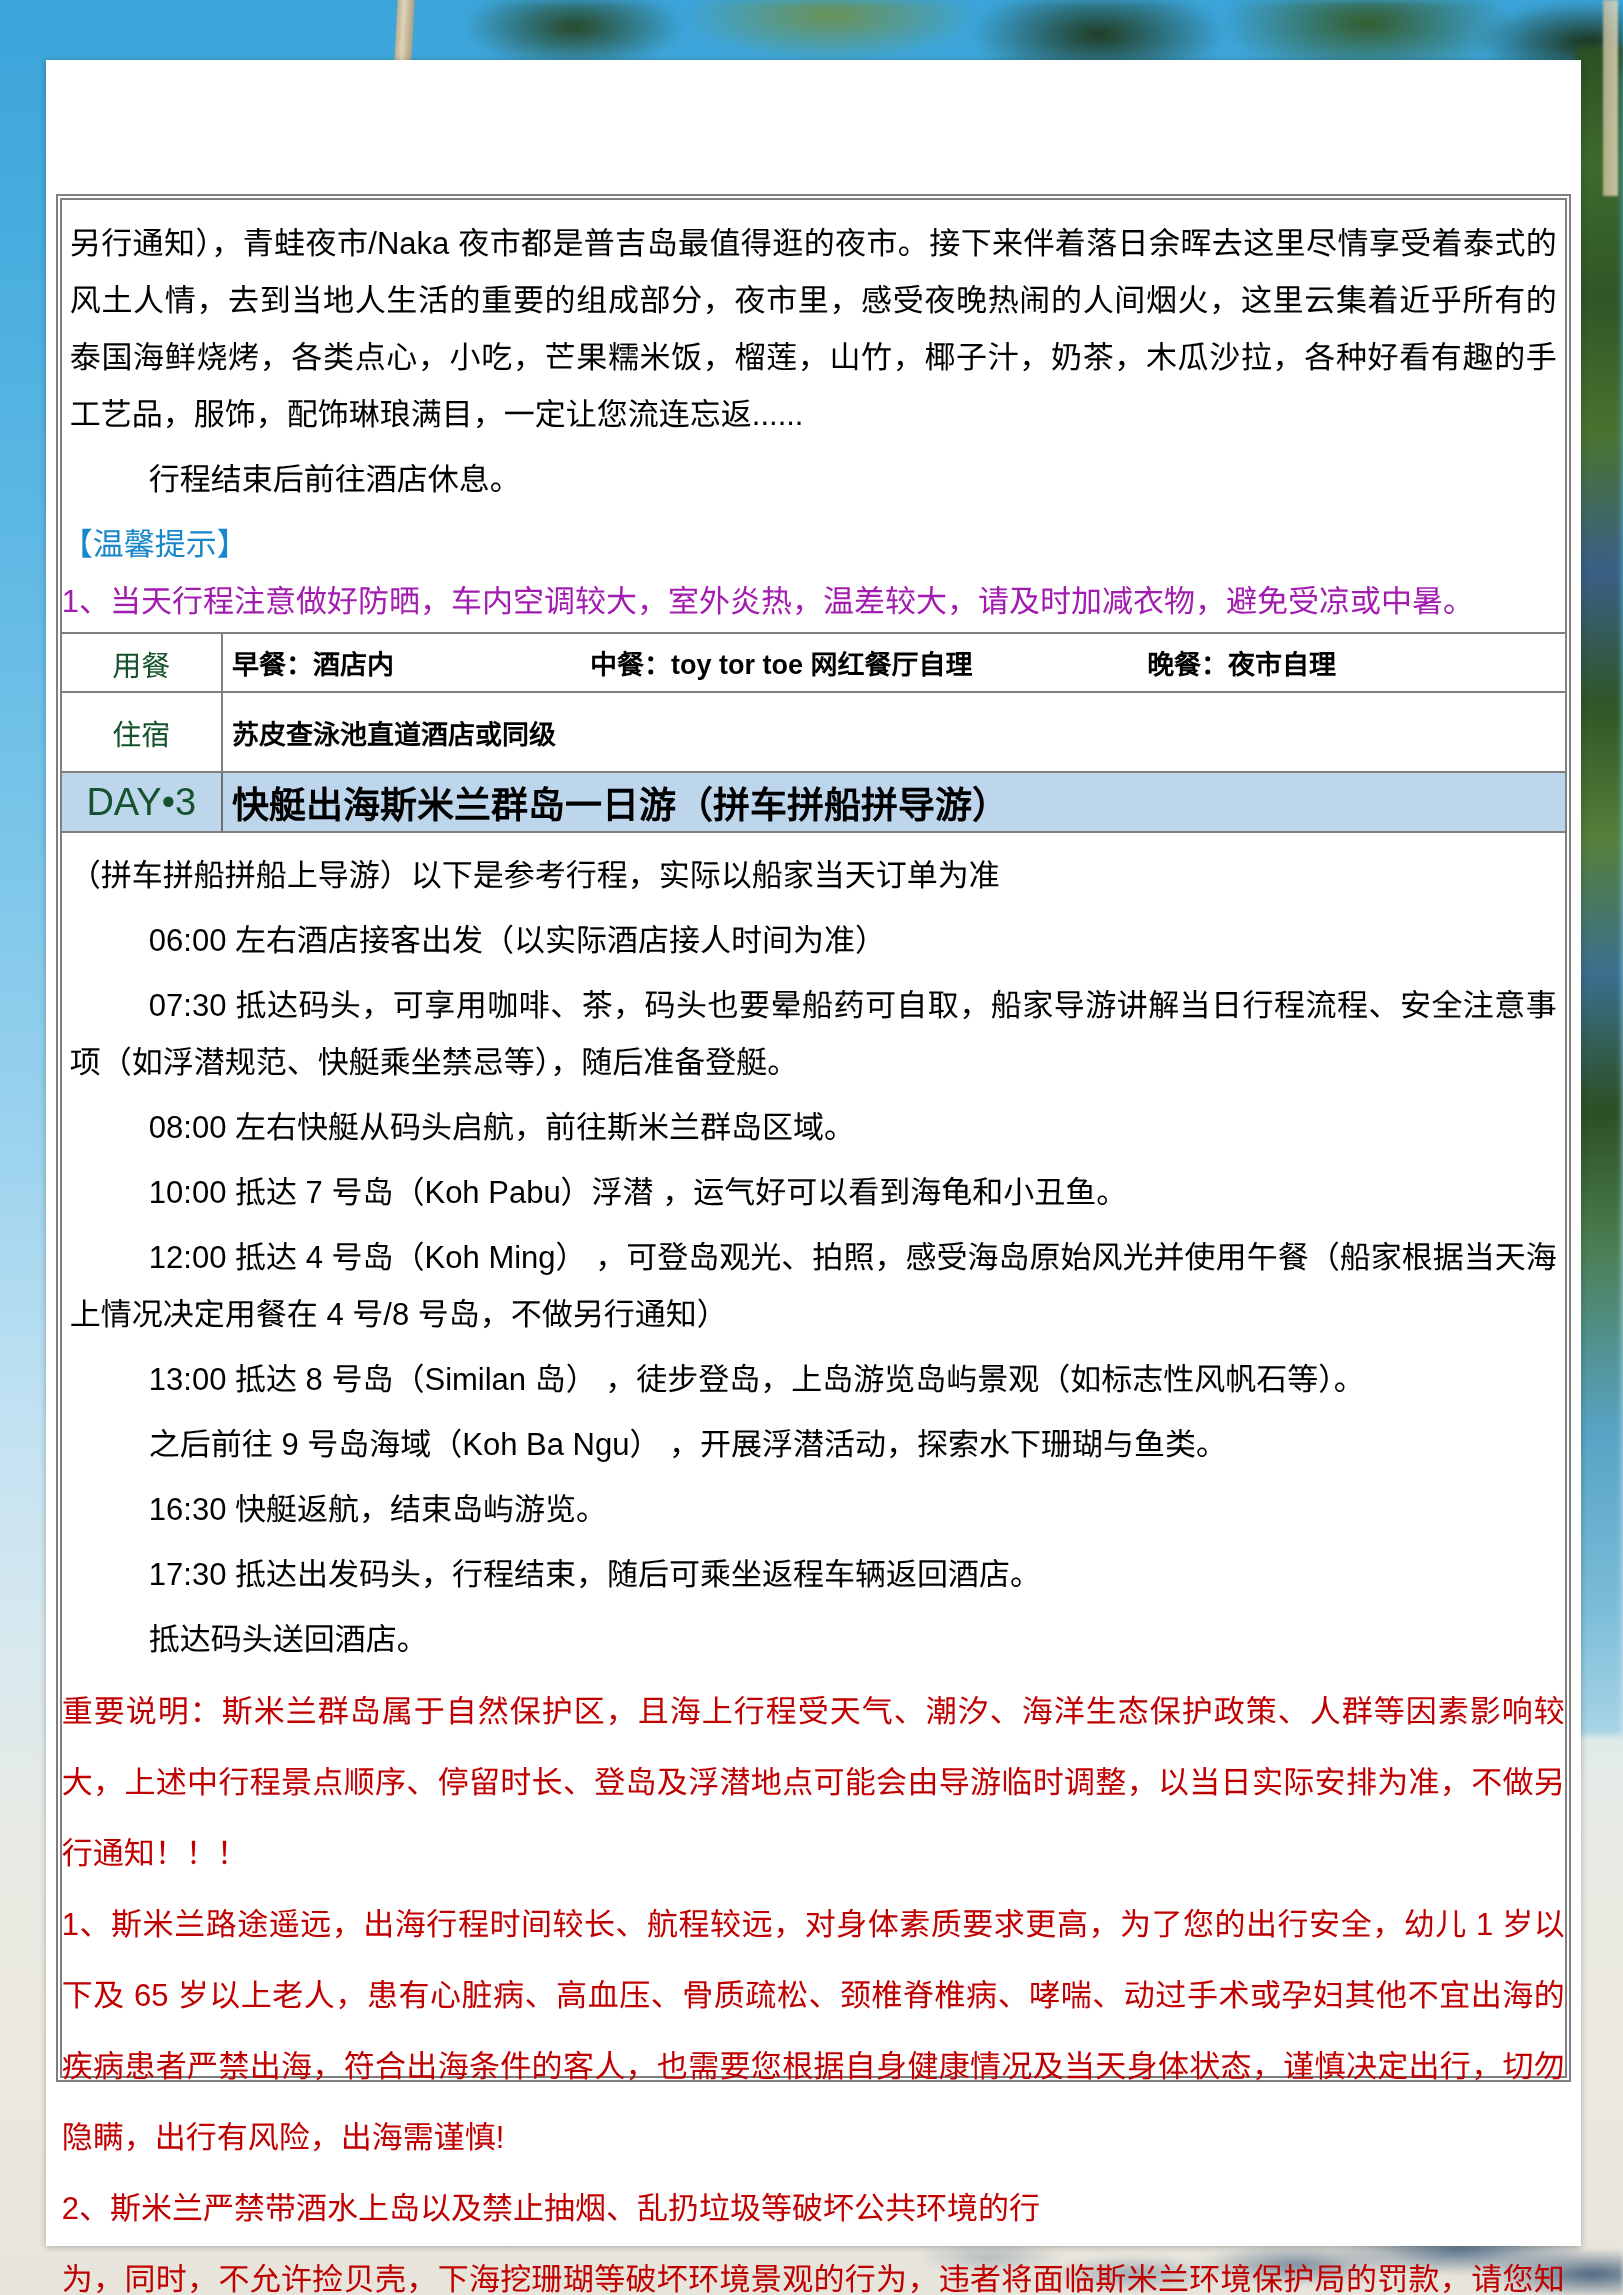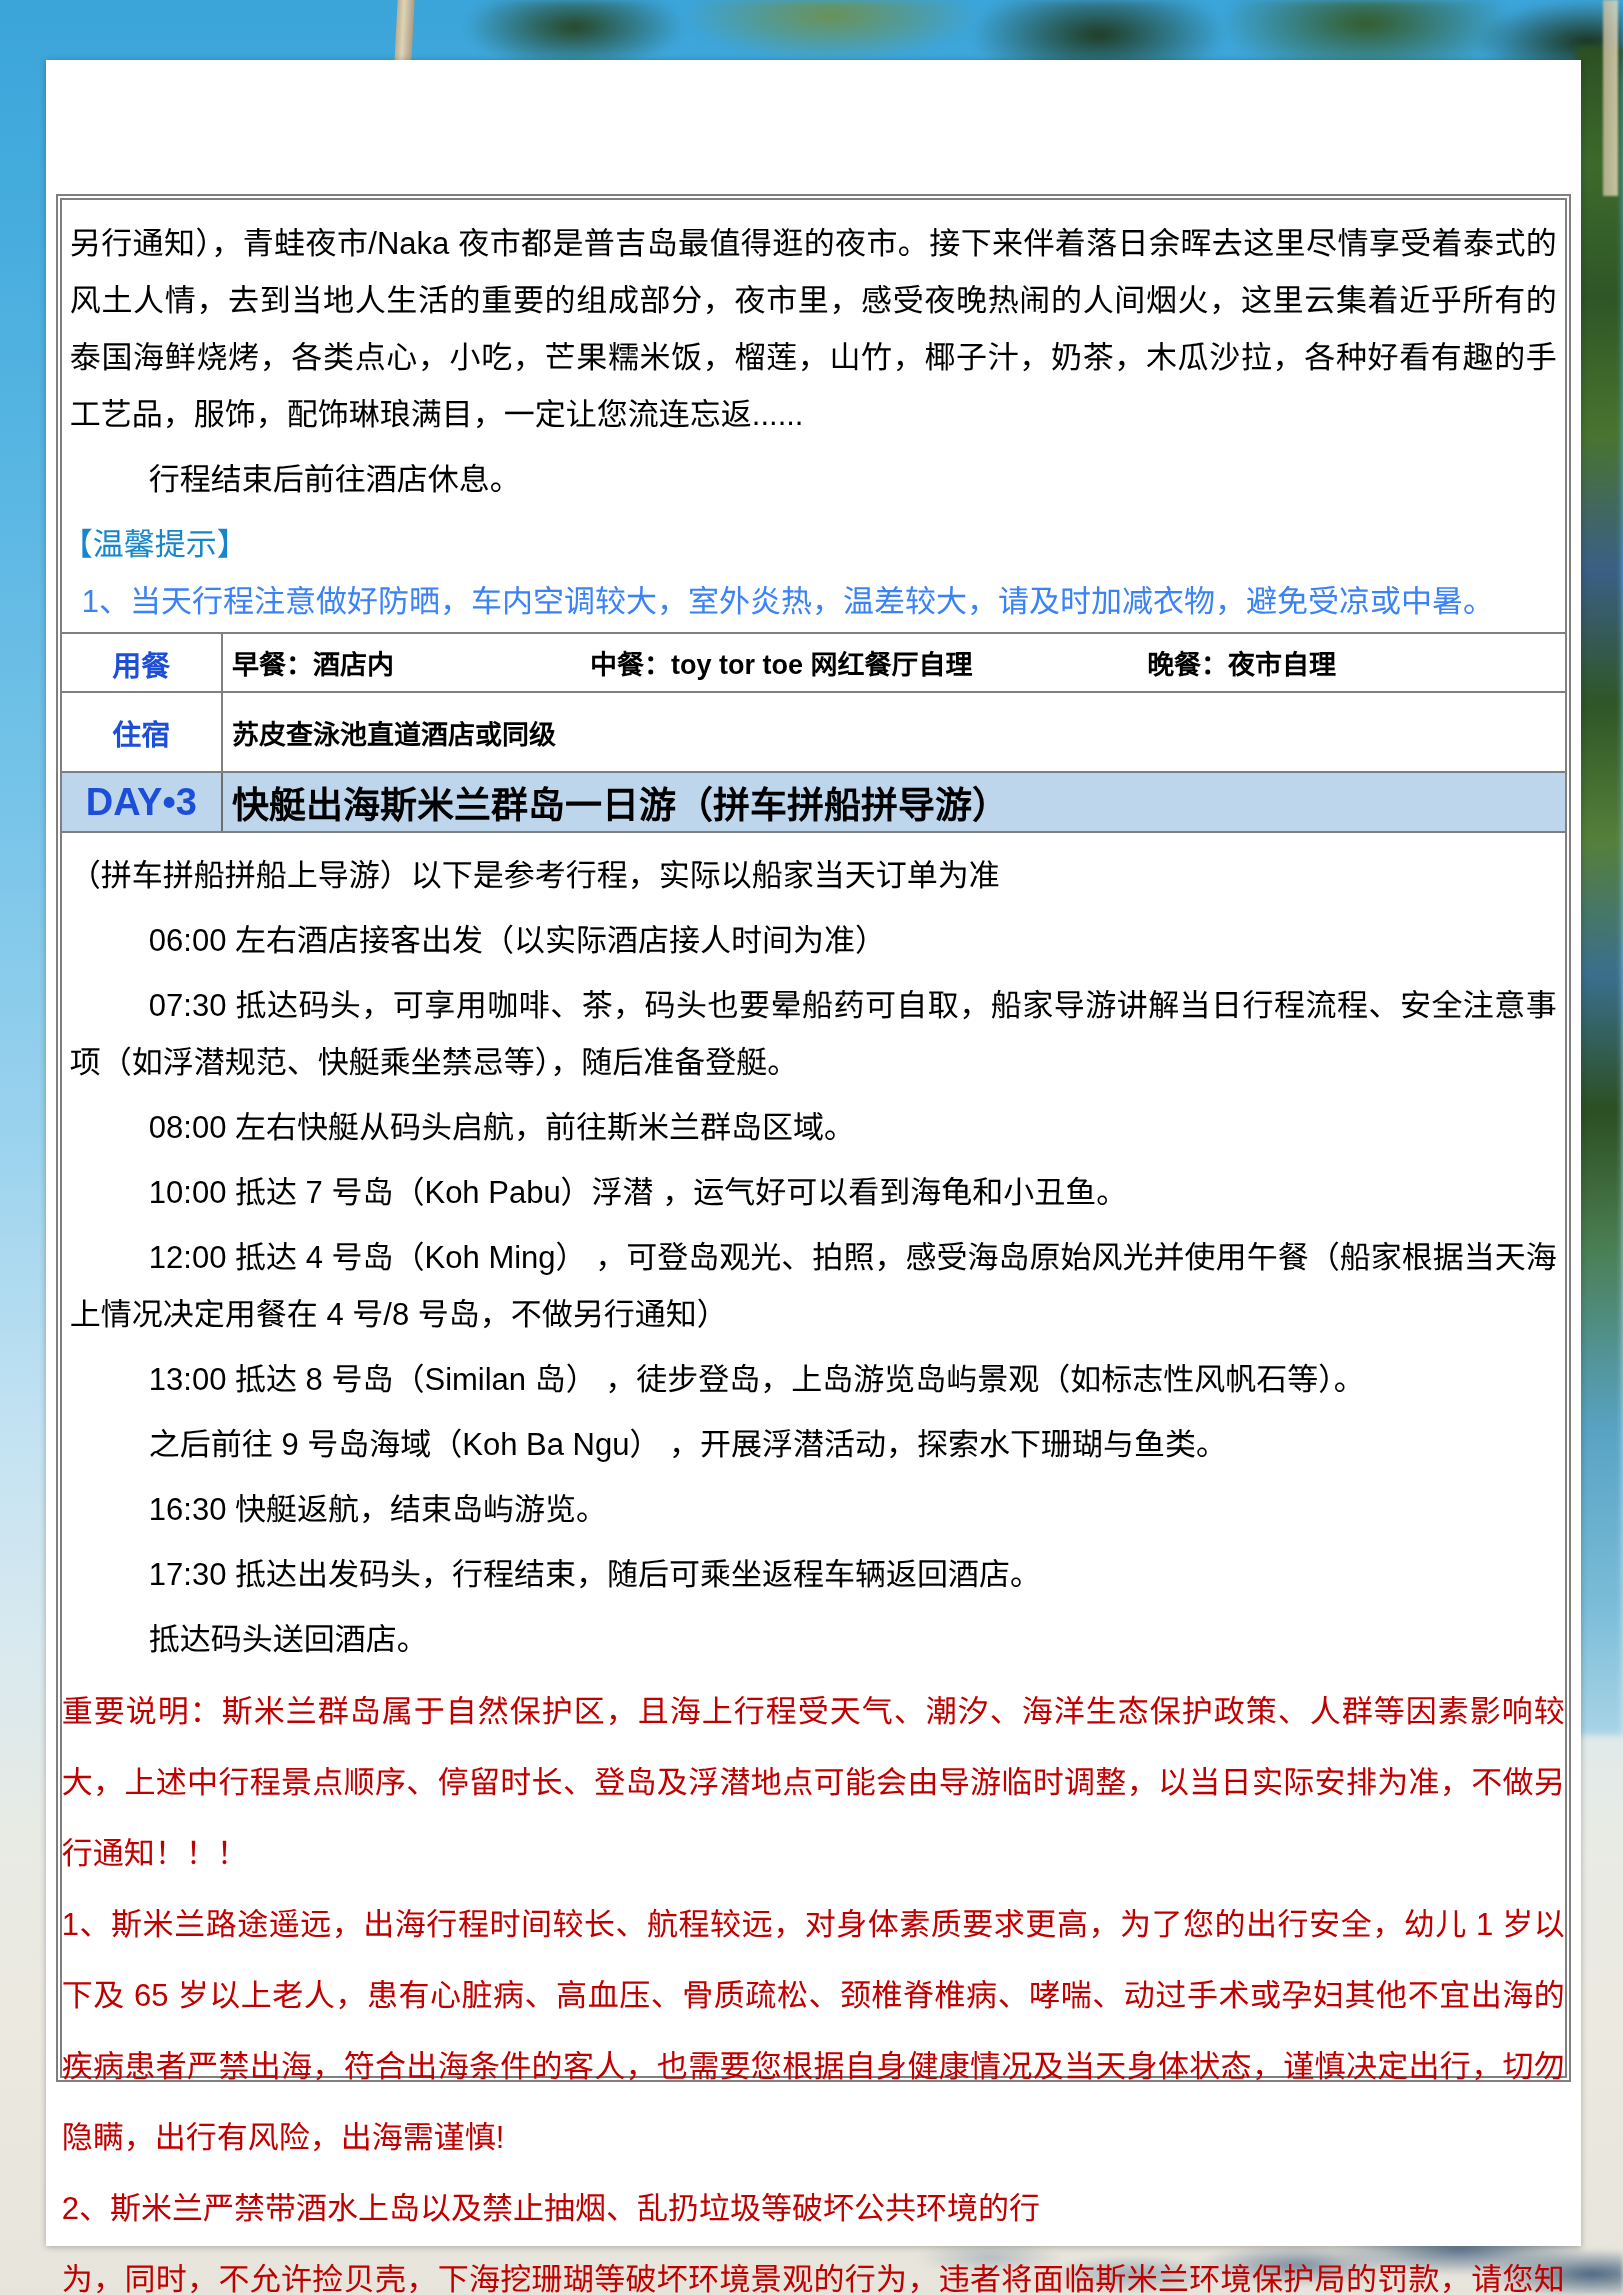--- a/index.html
+++ b/index.html
@@ -50,21 +50,21 @@
   .tips-line{margin:0;font-size:31px;line-height:57px;text-align:justify;}
   
   .mtable{margin-top:2.6px;border-top:2px solid #7f7f7f;border-bottom:2px solid #7f7f7f;}
   .trow{display:flex;align-items:stretch;border-bottom:2px solid #7f7f7f;box-sizing:border-box;}
   .trow:last-child{border-bottom:none;}
   .r1{height:59px;}
   .r2{height:80px;}
   .r3{height:58px;}
   .tlabel{flex:0 0 159px;width:159px;border-right:2px solid #7f7f7f;
     display:flex;align-items:center;justify-content:center;
-    font-weight:700;font-size:29px;color:#1d4ed8;}
+    font-weight:400;font-size:29px;color:#14532d;}
   .tval{flex:1;display:flex;align-items:center;padding-left:9.2px;
     font-weight:700;font-size:27px;color:#000;}
   .meals{padding-right:6.5px;}
   .meals .meal-b{flex:0 0 27%;}
   .meals .meal-l{flex:0 0 42%;}
   .meals .meal-d{flex:1;}
   .r3 .tlabel{font-size:38px;border-right-color:#6e6e6e;}
   .r3 .tval{font-size:37px;}
   
   .itinerary{margin-top:14.4px;}
@@ -81,21 +81,21 @@
 <div class="bg-waves"></div>
 
 <div class="page">
   <div class="docbox">
 
     <p class="body-line">另行通知），青蛙夜市/Naka 夜市都是普吉岛最值得逛的夜市。接下来伴着落日余晖去这里尽情享受着泰式的风土人情，去到当地人生活的重要的组成部分，夜市里，感受夜晚热闹的人间烟火，这里云集着近乎所有的泰国海鲜烧烤，各类点心，小吃，芒果糯米饭，榴莲，山竹，椰子汁，奶茶，木瓜沙拉，各种好看有趣的手工艺品，服饰，配饰琳琅满目，一定让您流连忘返......</p>
 
     <p class="body-line ind">行程结束后前往酒店休息。</p>
 
     <p class="tips-line" style="color:#1887C9;">【温馨提示】</p>
-    <p class="tips-line" style="color:#3b82f6;padding-left:20px;">1、当天行程注意做好防晒，车内空调较大，室外炎热，温差较大，请及时加减衣物，避免受凉或中暑。</p>
+    <p class="tips-line" style="color:#a21caf;">1、当天行程注意做好防晒，车内空调较大，室外炎热，温差较大，请及时加减衣物，避免受凉或中暑。</p>
 
     <div class="mtable">
       <div class="trow r1">
         <div class="tlabel">用餐</div>
         <div class="tval meals">
           <span class="meal-b">早餐：酒店内</span>
           <span class="meal-l">中餐：toy tor toe 网红餐厅自理</span>
           <span class="meal-d">晚餐：夜市自理</span>
         </div>
       </div>

